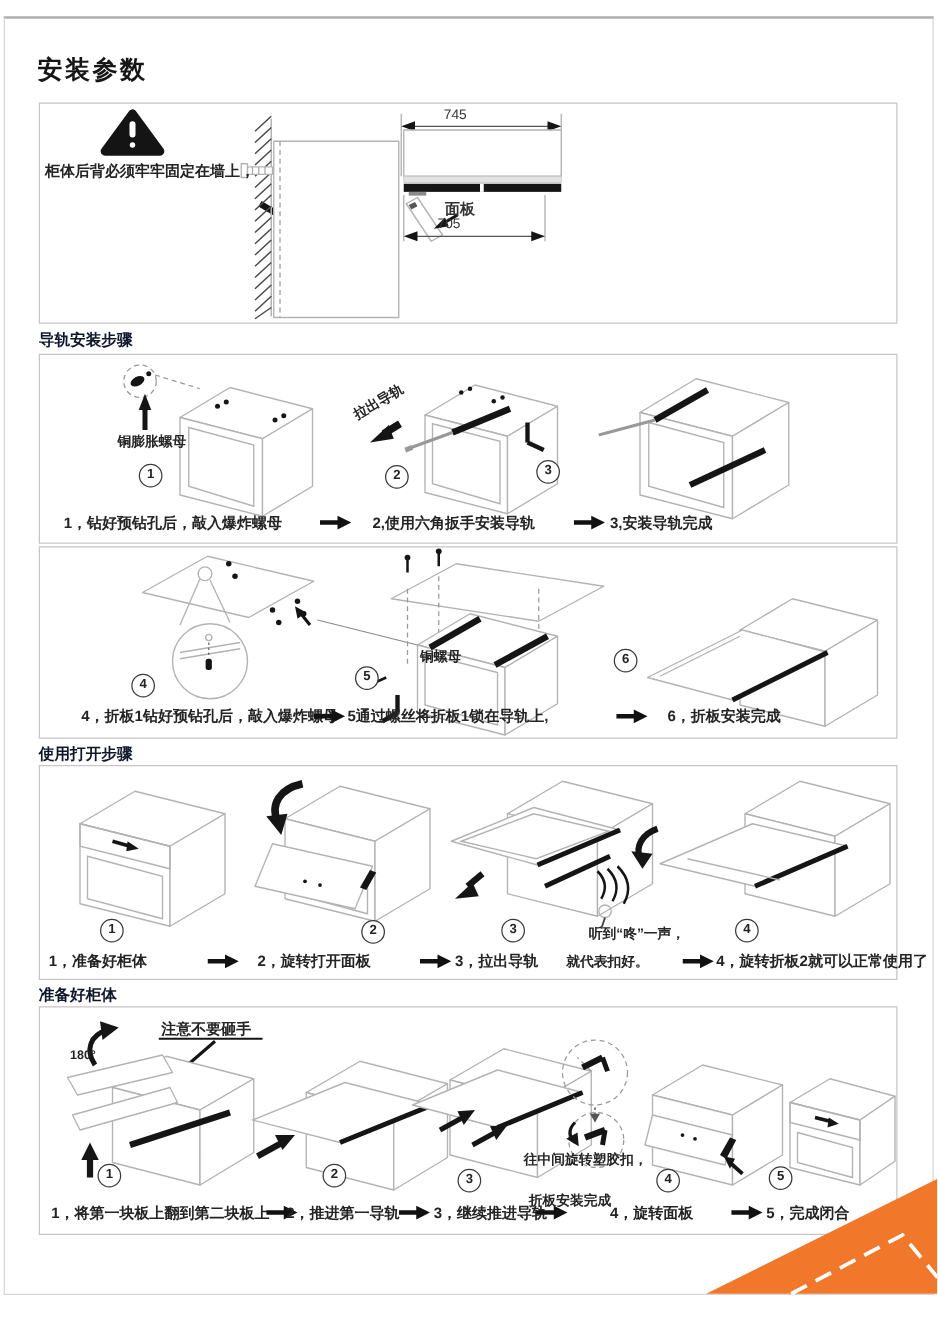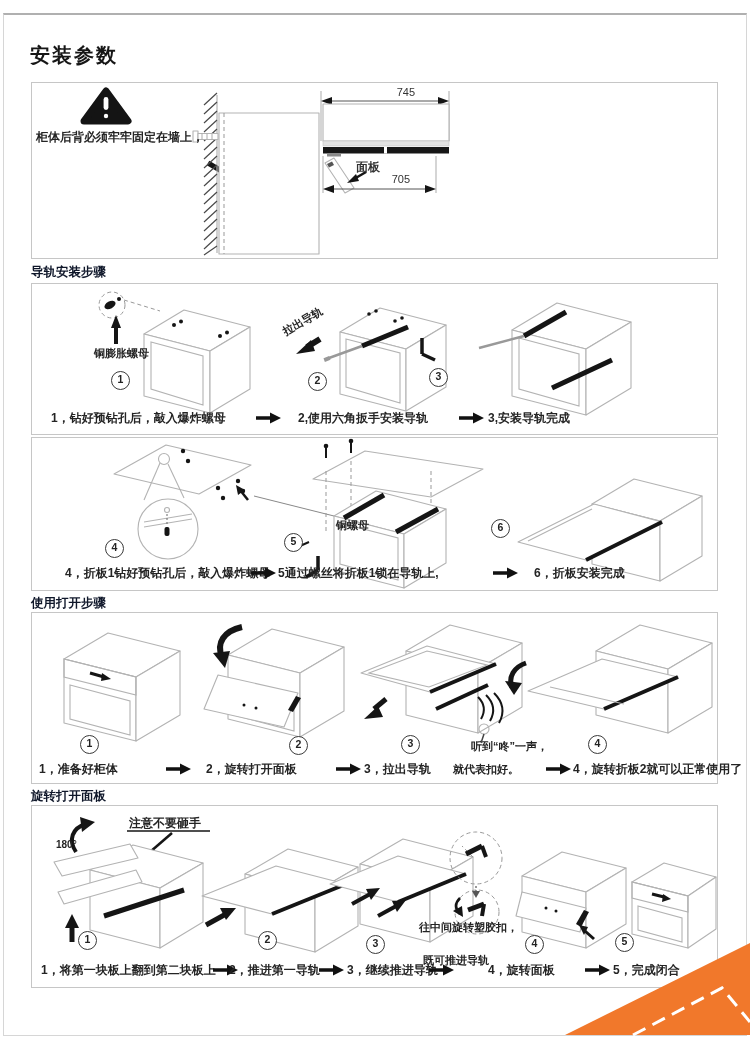--- a/index.html
+++ b/index.html
@@ -7,21 +7,21 @@
        font-family:"Liberation Sans","DejaVu Sans",sans-serif;color:#222;}
   .abs{position:absolute;}
   .sheet{position:absolute;left:3px;top:13px;width:742px;height:1020px;
          border:1px solid #d6d6d6;border-top:2px solid #b0b0b0;background:#fff;}
   .ptitle{position:absolute;left:30px;top:42px;font-size:20px;font-weight:700;
           color:#161616;letter-spacing:2px;}
   .sect{position:absolute;left:31px;font-size:12.5px;font-weight:700;color:#0f172a;}
   .panelbox{position:absolute;left:31px;width:685px;border:1px solid #c6c6c6;background:#fff;}
   .cap{position:absolute;font-size:12px;font-weight:600;color:#242424;white-space:nowrap;}
   .note{position:absolute;font-size:11px;font-weight:600;color:#242424;white-space:nowrap;}
-  .dim{position:absolute;font-size:11px;font-weight:400;color:#333;text-align:right;}
+  .dim{position:absolute;font-size:11px;font-weight:400;color:#333;text-align:left;}
   .badge{position:absolute;width:17px;height:17px;border:1.2px solid #3a3a3a;border-radius:50%;
          font-size:10.5px;line-height:15px;text-align:center;color:#222;font-weight:600;background:#fff;}
   .caparrow{position:absolute;width:26px;height:12px;}
   .rot{transform:rotate(-30deg);transform-origin:left top;}
   svg{position:absolute;left:0;top:0;}
   svg .g{stroke:#b3b3b3;fill:#fff;stroke-width:1.1;stroke-linejoin:round;}
   svg .gl{stroke:#b3b3b3;fill:none;stroke-width:1.1;}
   svg .gd{stroke:#999;fill:none;stroke-width:1;stroke-dasharray:4 3;}
   svg .k{stroke:#151515;fill:none;}
   svg .kf{fill:#151515;stroke:none;}
@@ -318,21 +318,21 @@
     </span>
   <span class="cap" style="left:332px;top:148px;">3，拉出导轨</span>
   <span class="caparrow" style="left:514px;top:150px;">
       <svg width="26" height="12" viewBox="0 0 26 12">
         <polygon points="0,4.2 14,4.2 14,0.5 25,6 14,11.5 14,7.8 0,7.8" fill="#111"></polygon>
       </svg>
     </span>
   <span class="cap" style="left:541px;top:148px;">4，旋转折板2就可以正常使用了</span>
 </div>
 
-<div class="sect" style="top:788px;">旋转打开面板</div>
+<div class="sect" style="top:788px;">准备好柜体</div>
 
 <div class="panelbox" style="top:805px;height:181px;">
   <svg width="685" height="181" viewBox="0 0 685 181">
 
     <g>
       <line x1="95" y1="25" x2="178" y2="25" class="k" stroke-width="1.5"></line>
       <line x1="140" y1="27" x2="118" y2="46" class="k" stroke-width="2.5"></line>
       <polygon points="110,54 119,43 124,50" class="kf"></polygon>
     </g>
 
@@ -405,21 +405,21 @@
     </g>
   </svg>
   <span class="note" style="left:97px;top:9px;font-size:12px;">注意不要砸手</span>
   <span class="note" style="left:24px;top:33px;font-size:10px;">180°</span>
   <span class="badge" style="left:46px;top:125px;">1</span>
   <span class="badge" style="left:226px;top:125px;">2</span>
   <span class="badge" style="left:334px;top:129px;">3</span>
   <span class="badge" style="left:493px;top:129px;">4</span>
   <span class="badge" style="left:583px;top:127px;">5</span>
   <span class="note" style="left:387px;top:114px;">往中间旋转塑胶扣，</span>
-  <span class="note" style="left:391px;top:147px;">既可推进导轨</span>
+  <span class="note" style="left:391px;top:147px;">折板安装完成</span>
   <span class="cap" style="left:9px;top:156px;">1，将第一块板上翻到第二块板上</span>
   <span class="caparrow" style="left:181px;top:158px;">
       <svg width="26" height="12" viewBox="0 0 26 12">
         <polygon points="0,4.2 14,4.2 14,0.5 25,6 14,11.5 14,7.8 0,7.8" fill="#111"></polygon>
       </svg>
     </span>
   <span class="cap" style="left:197px;top:156px;">2，推进第一导轨</span>
   <span class="caparrow" style="left:287px;top:158px;">
       <svg width="26" height="12" viewBox="0 0 26 12">
         <polygon points="0,4.2 14,4.2 14,0.5 25,6 14,11.5 14,7.8 0,7.8" fill="#111"></polygon>

